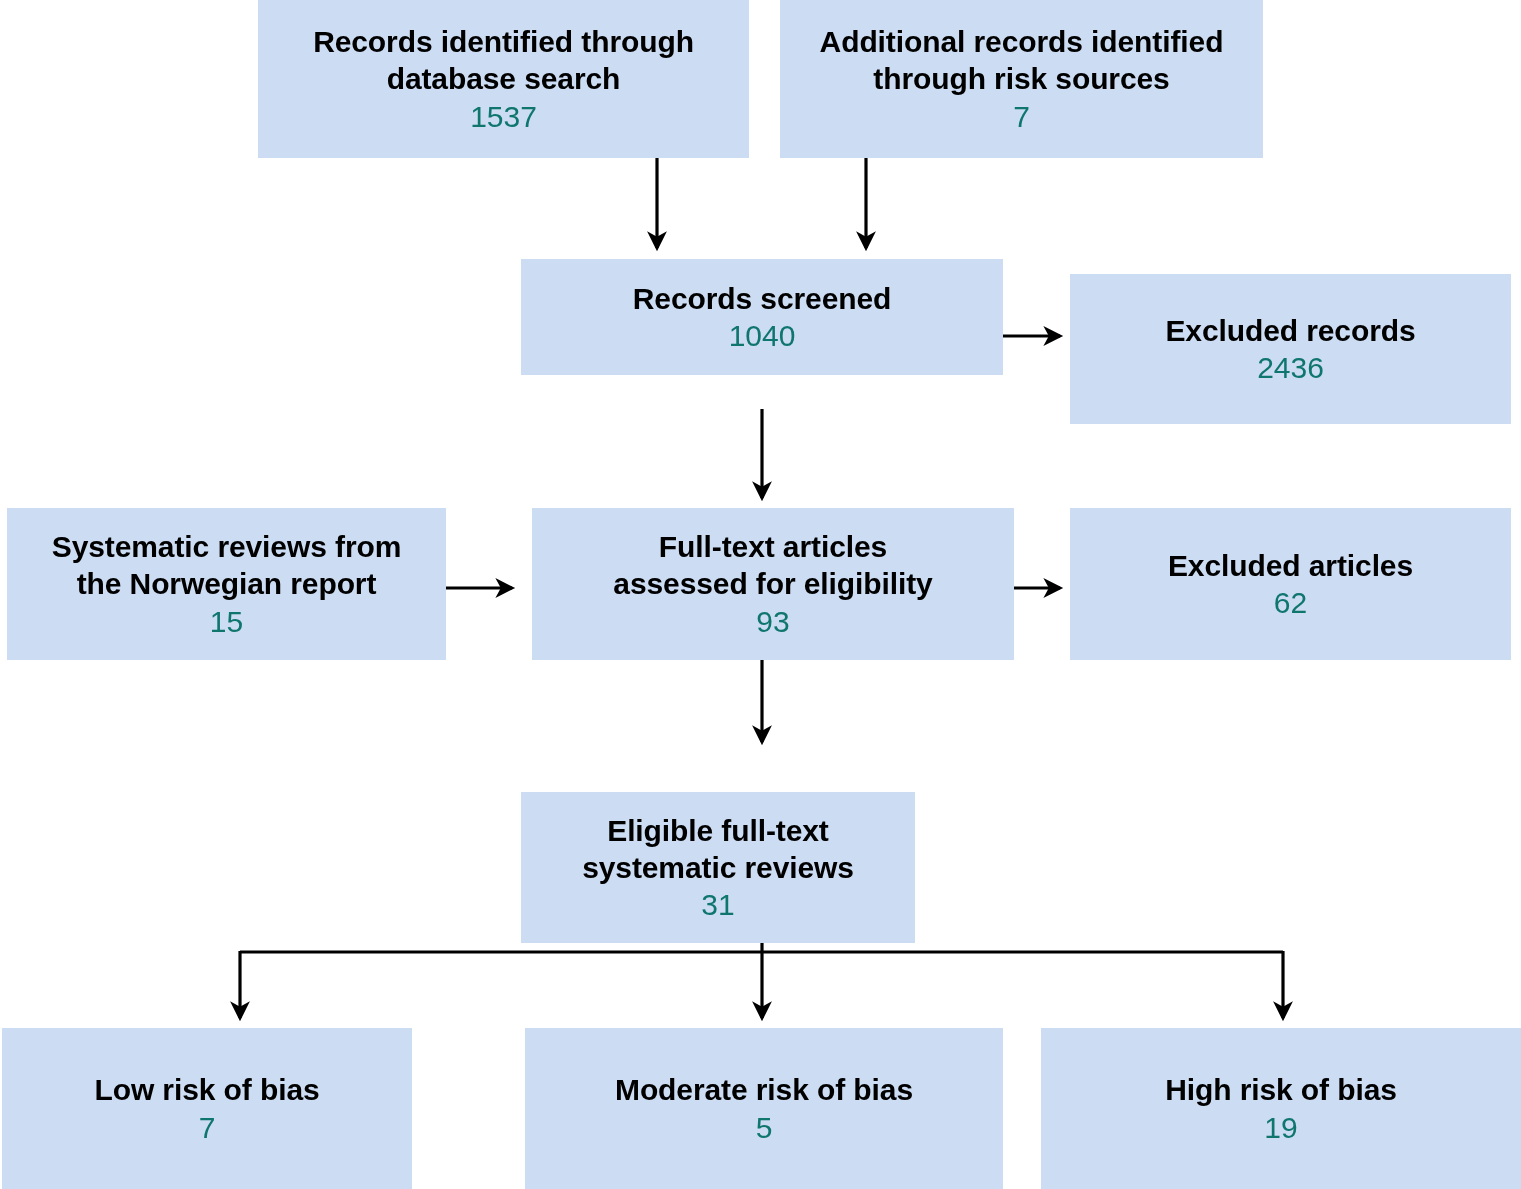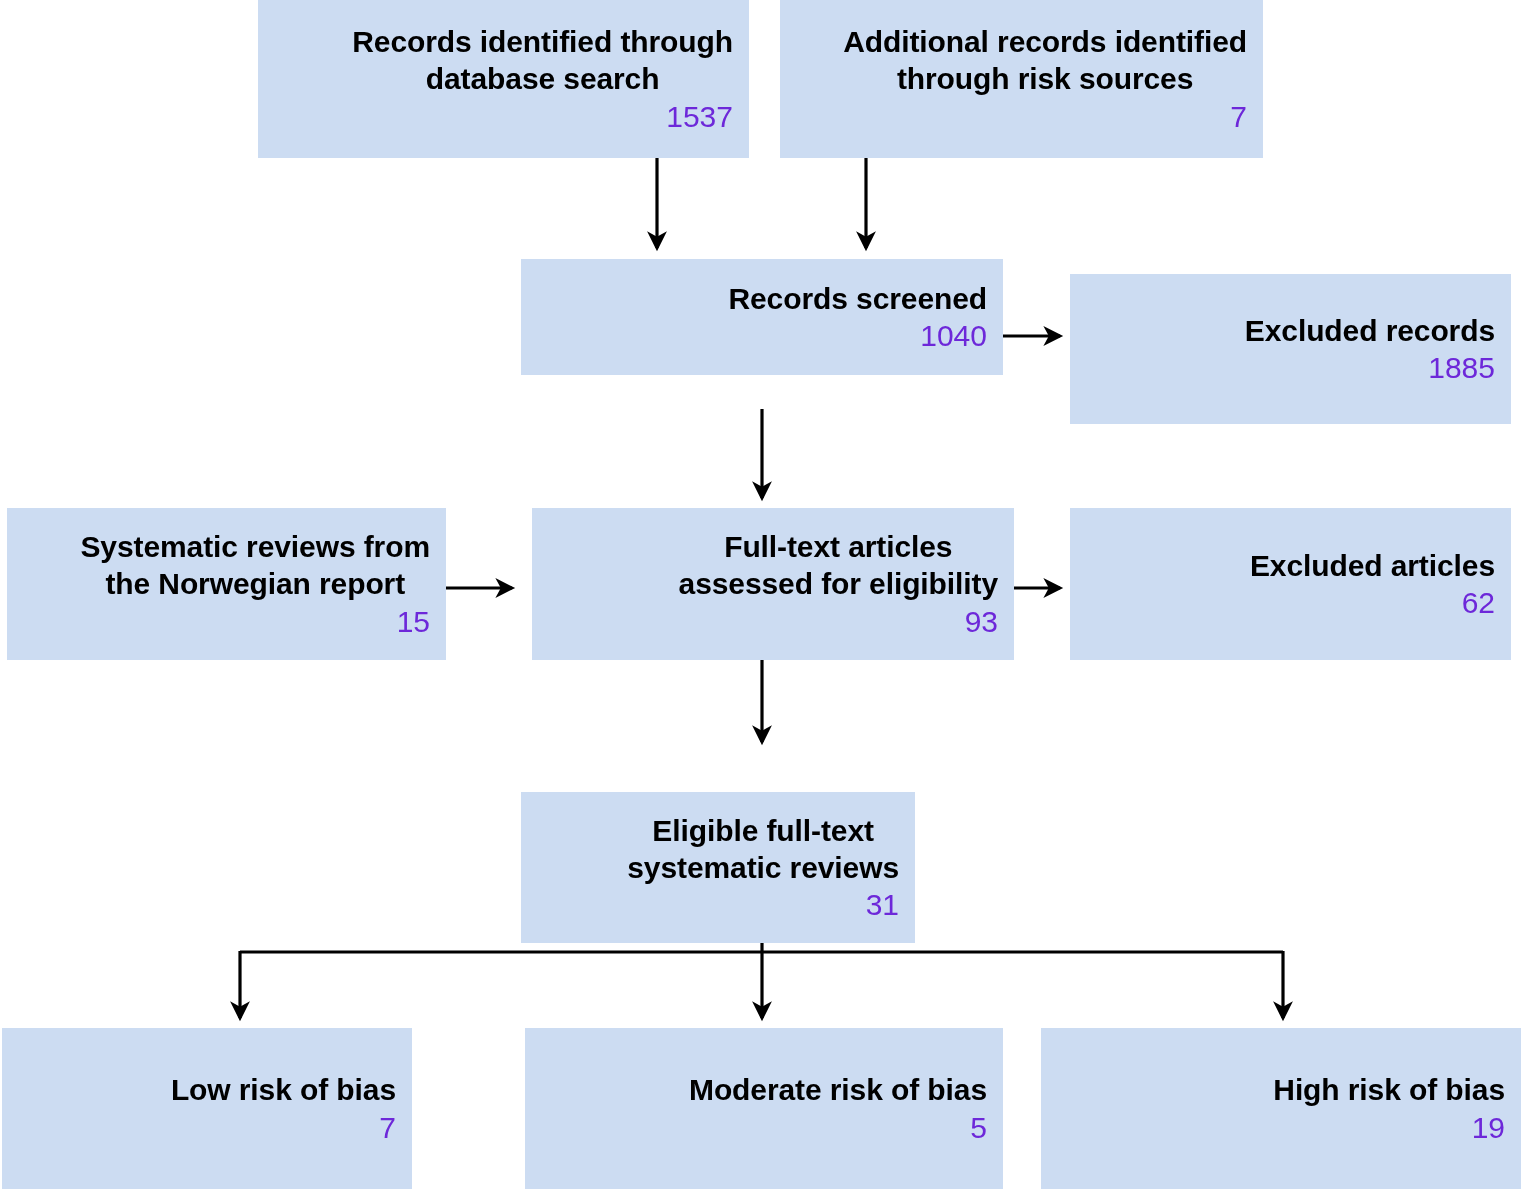--- a/index.html
+++ b/index.html
@@ -24,41 +24,41 @@
     top: 0;
     width: 1521px;
     height: 1189px;
     pointer-events: none;
   }
   .node {
     position: absolute;
     background: #ccdcf2;
     display: flex;
     flex-direction: column;
-    align-items: flex-end;
+    align-items: center;
     justify-content: center;
     box-sizing: border-box;
     padding: 4px 16px;
     text-align: center;
     color: #000000;
     z-index: 2;
   }
   .node-label {
     font-weight: bold;
     font-size: 30px;
     line-height: 1.24;
     letter-spacing: -0.1px;
     white-space: pre-line;
     color: #000000;
   }
   .node-count {
     font-weight: normal;
     font-size: 30px;
     line-height: 1.24;
-    color: #6d28d9;
+    color: #0f766e;
   }
 
   
   #node-db-search        { left: 258px;  top: 0px;    width: 491px; height: 158px; }
   #node-other-sources    { left: 780px;  top: 0px;    width: 483px; height: 158px; }
   #node-records-screened { left: 521px;  top: 259px;  width: 482px; height: 116px; }
   #node-excluded-records { left: 1070px; top: 274px;  width: 441px; height: 150px; }
   #node-norwegian-report { left: 7px;    top: 508px;  width: 439px; height: 152px; }
   #node-fulltext-assessed{ left: 521px;  top: 508px;  width: 482px; height: 152px; margin-left: 11px; }
   #node-excluded-articles{ left: 1070px; top: 508px;  width: 441px; height: 152px; }
@@ -137,21 +137,21 @@
     <div class="node-count">7</div>
   </div>
 
   <div class="node" id="node-records-screened">
     <div class="node-label">Records screened</div>
     <div class="node-count">1040</div>
   </div>
 
   <div class="node" id="node-excluded-records">
     <div class="node-label">Excluded records</div>
-    <div class="node-count">1885</div>
+    <div class="node-count">2436</div>
   </div>
 
   <div class="node" id="node-norwegian-report">
     <div class="node-label">Systematic reviews from
 the Norwegian report</div>
     <div class="node-count">15</div>
   </div>
 
   <div class="node" id="node-fulltext-assessed">
     <div class="node-label">Full-text articles

